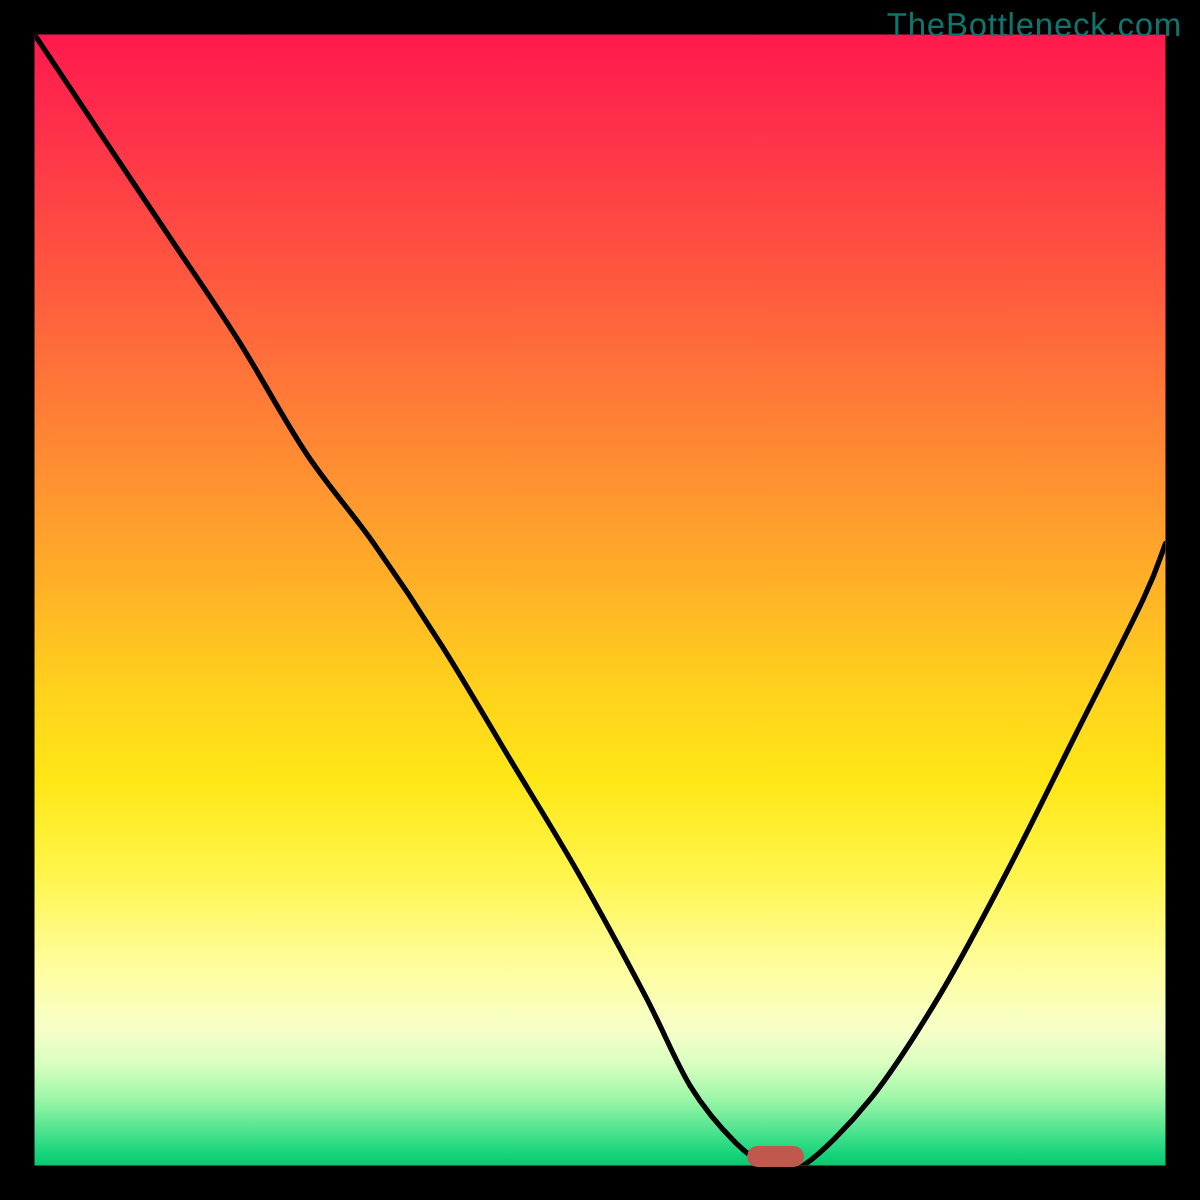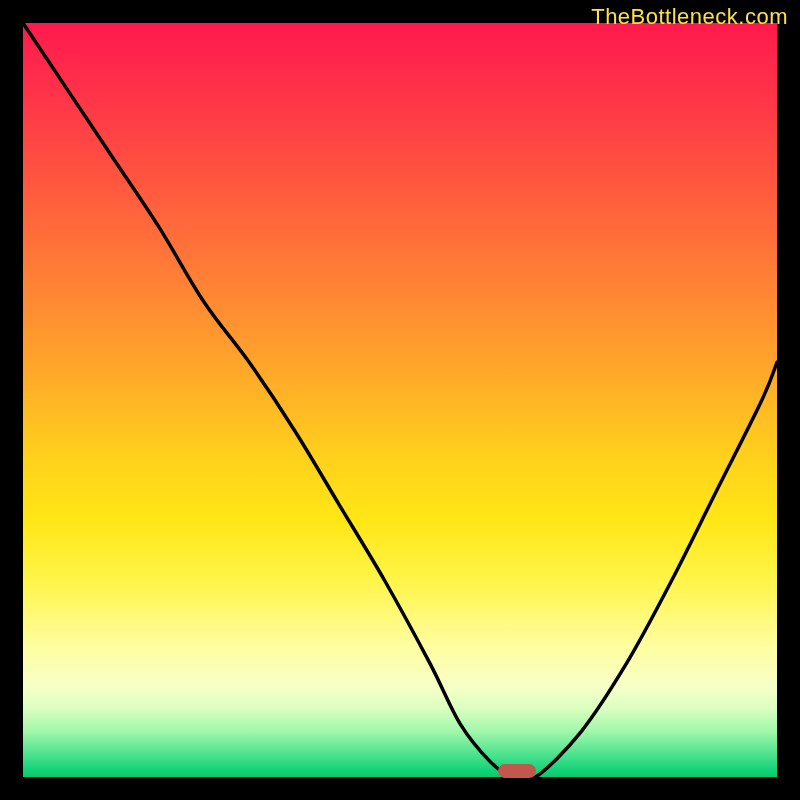--- a/index.html
+++ b/index.html
@@ -14,21 +14,21 @@
   .frame {
     position: relative;
     width: 800px;
     height: 800px;
     background: #000;
   }
   .watermark {
     position: absolute;
     top: 4px;
     right: 12px;
-    color: #fde047;
+    color: #0f766e;
     font-size: 22px;
     font-weight: 500;
     letter-spacing: 0.5px;
     z-index: 20;
   }
   .plot-area {
     position: absolute;
     left: 23px;
     top: 23px;
     width: 754px;

